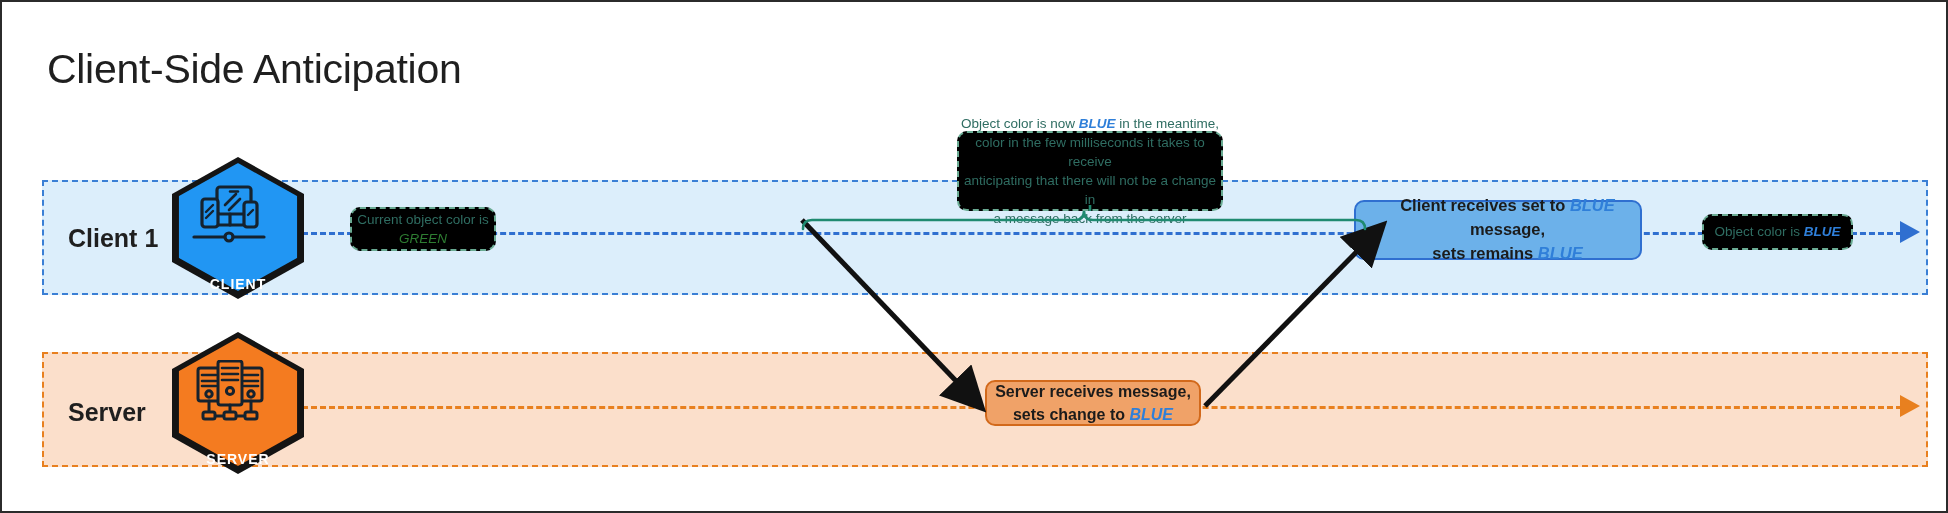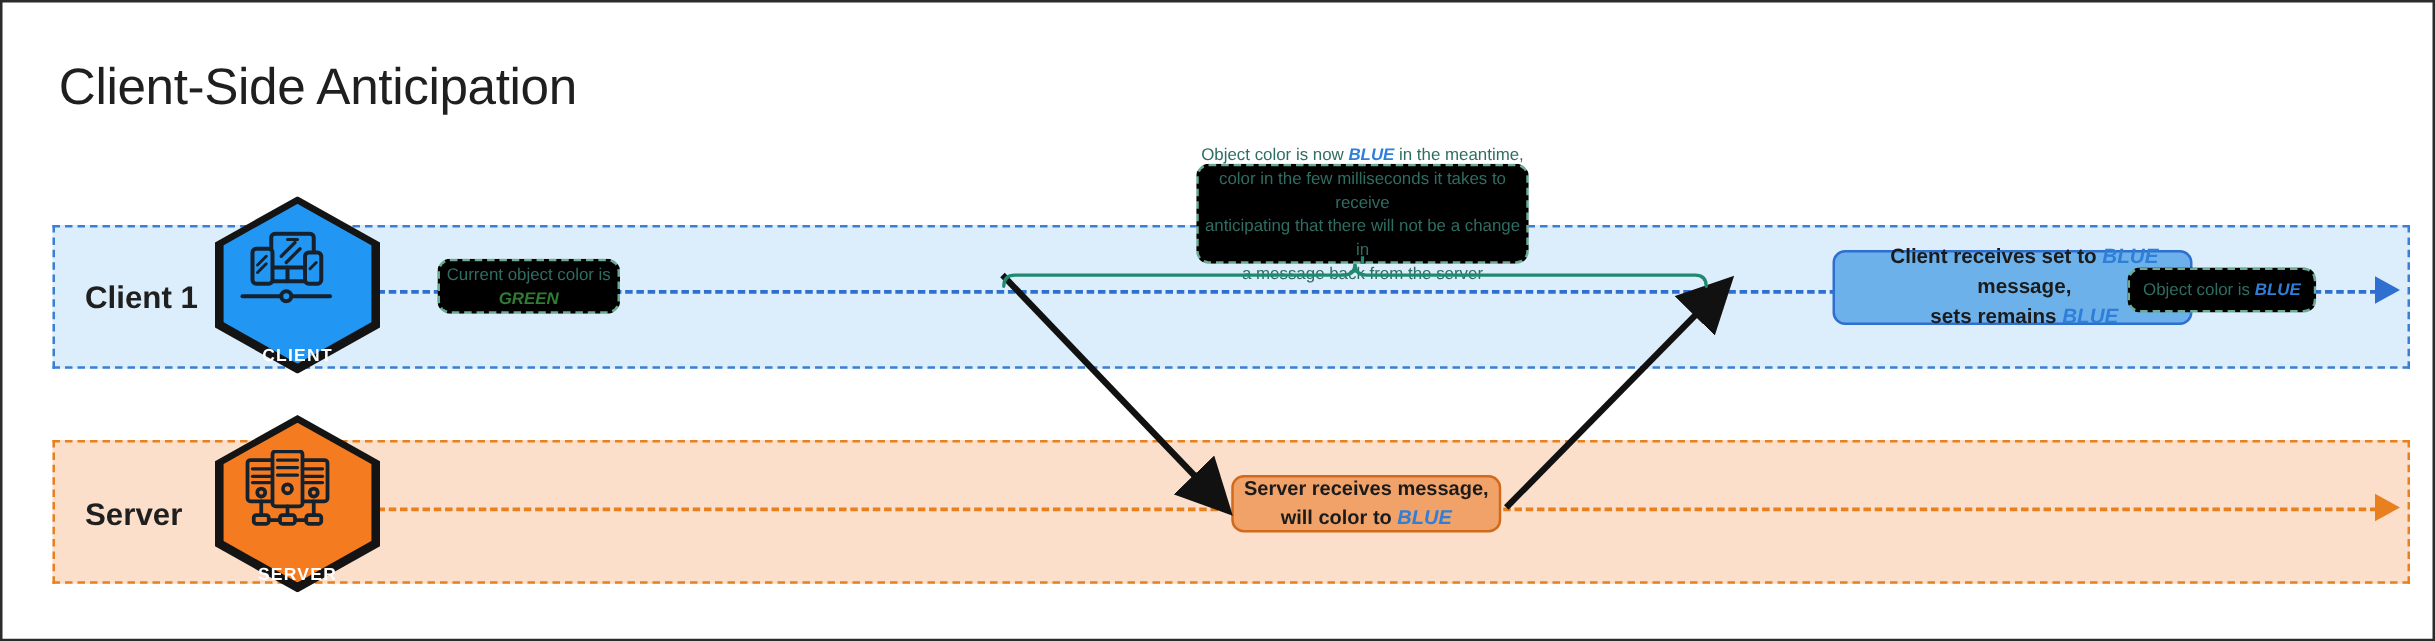--- a/index.html
+++ b/index.html
@@ -145,39 +145,39 @@
     background: #f0a268;
     border: 2px solid #d2691b;
   }
   #pbox-send {
     left: 524px; top: 183px;
     width: 272px; height: 88px;
     font-size: 16.5px;
   }
   #pbox-send .line-gap { height: 13px; }
   #pbox-receive {
-    left: 1464px; top: 198px;
+    left: 1352px; top: 198px;
     width: 288px; height: 60px;
     font-size: 16.5px;
     padding-left: 19px;
   }
   #pbox-server {
     left: 983px; top: 378px;
     width: 216px; height: 46px;
     font-size: 16px;
   }
   .kw-blue {
     color: #2f7fd9;
     font-style: italic;
     font-weight: bold;
   }
   .kw-green {
     color: #2e7d32;
     font-style: italic;
-    font-weight: bold;
+    font-weight: normal;
     text-align: right;
   }
 
   
   .note {
     position: absolute;
     box-sizing: border-box;
     background: #000000;
     border: 2px dashed #6aab93;
     border-radius: 10px;
@@ -312,21 +312,21 @@
 
   <div class="note" id="note-blue-right">
     <div>
       <span>Object color is </span><span class="kw-blue">BLUE</span>
     </div>
   </div>
 
   <div class="pbox server" id="pbox-server">
     <div>Server receives message,</div>
     <div>
-      <span>will color to </span><span class="kw-blue">BLUE</span>
+      <span>sets change to </span><span class="kw-blue">BLUE</span>
     </div>
   </div>
 
   <svg id="connectors" viewBox="0 0 1948 513">
     <defs>
       <marker id="arrow-black" markerWidth="9" markerHeight="9" refX="7.2" refY="4.5" orient="auto">
         <path d="M0,0 L9,4.5 L0,9 z" fill="#111111"></path>
       </marker>
     </defs>
 

